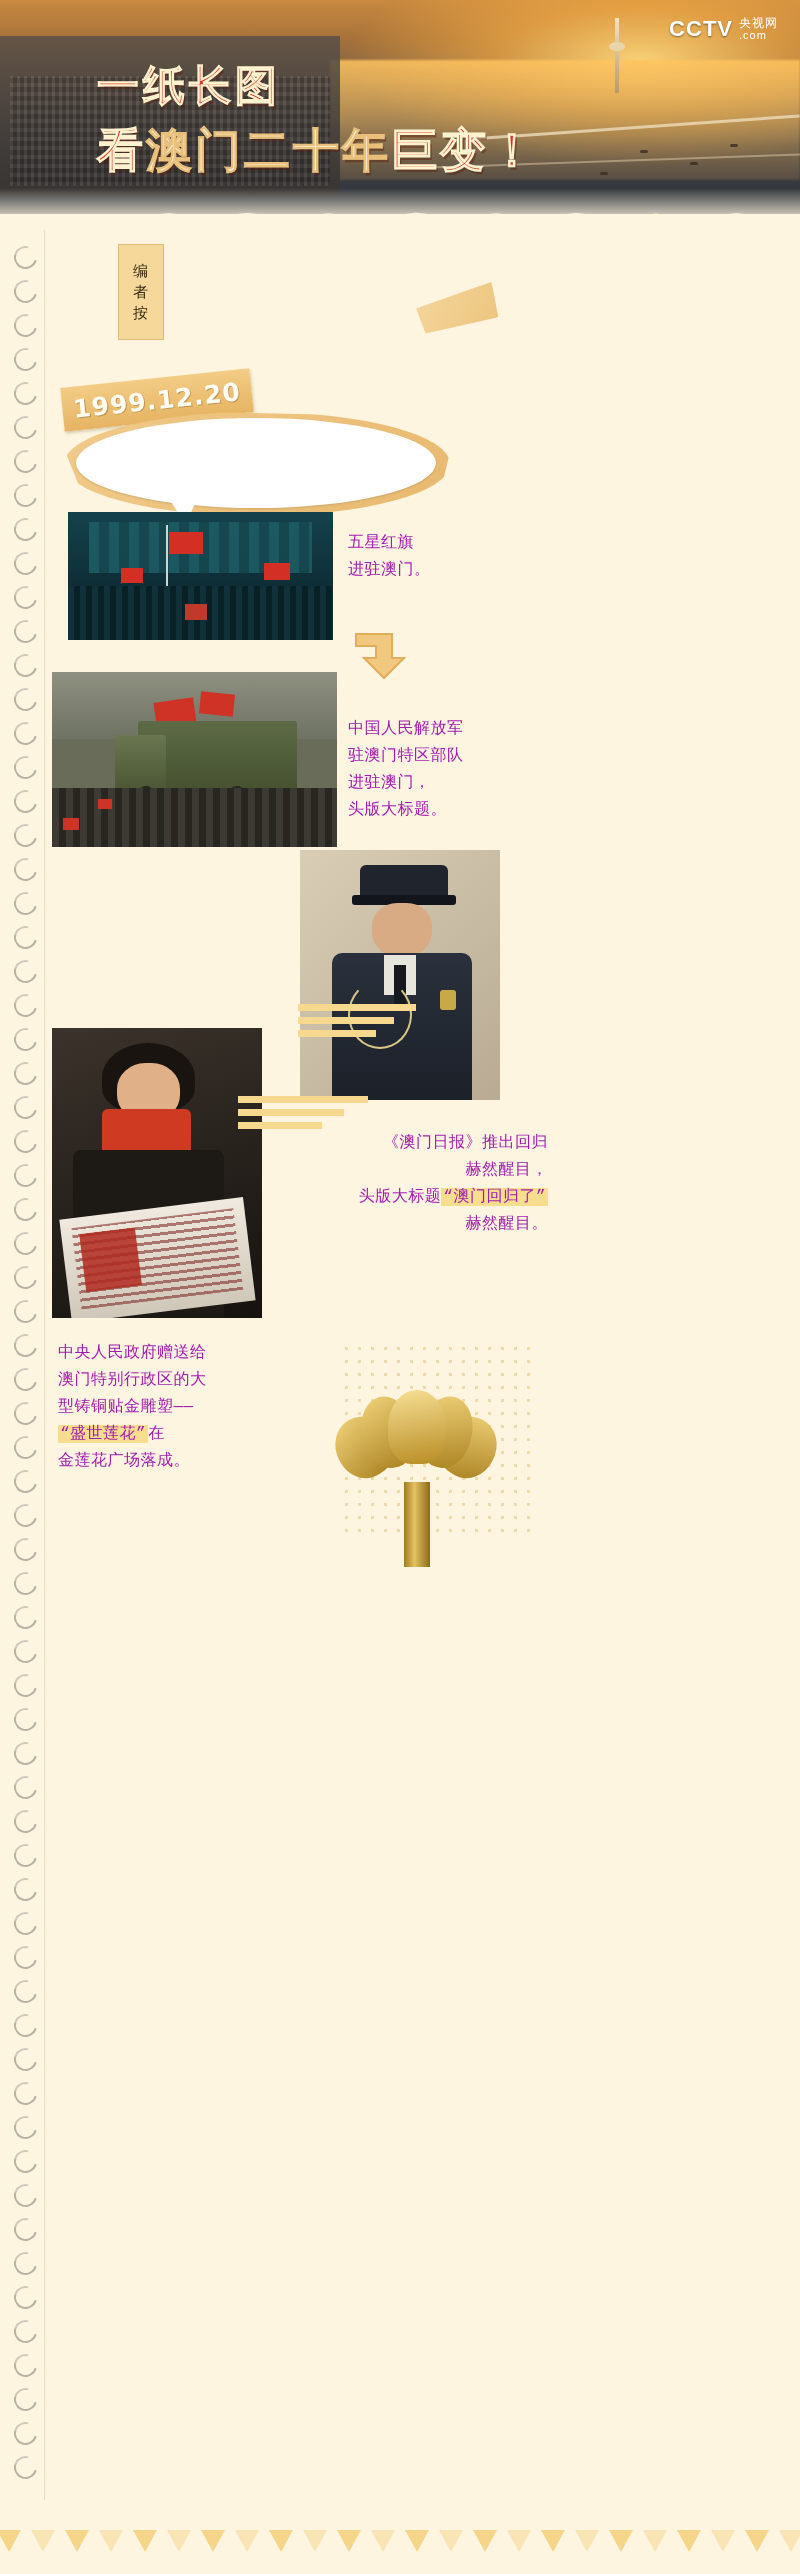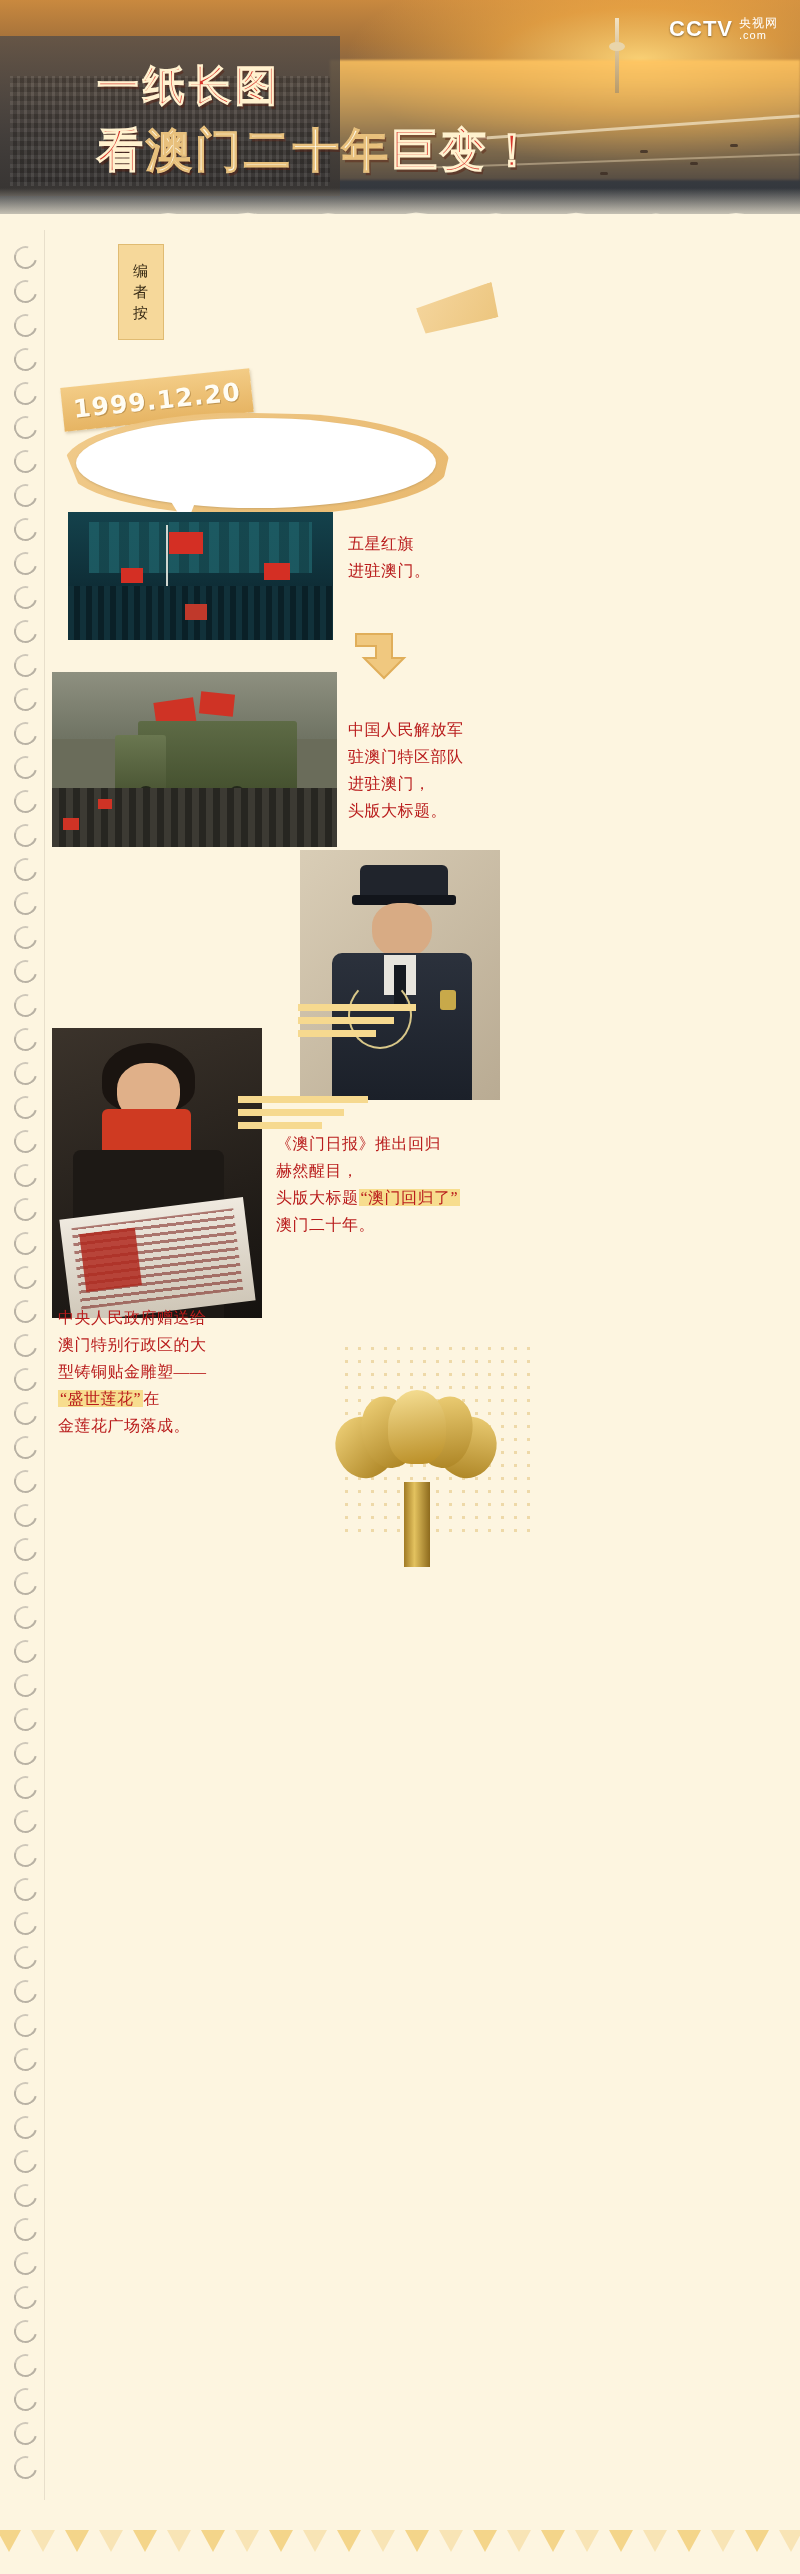--- a/index.html
+++ b/index.html
@@ -248,28 +248,28 @@
     background-size:13px 13px;opacity:.75;}
   .p5 .stem{position:absolute;left:104px;top:150px;width:26px;height:85px;
     background:linear-gradient(90deg,#a07a25,#e3c25f 40%,#8d6a1d);}
   .p5 .pet{position:absolute;border-radius:50% 50% 46% 46%;
     background:linear-gradient(160deg,#f0d27a,#a9801f);}
   .p5 .pc{position:absolute;left:88px;top:58px;width:58px;height:74px;border-radius:50% 50% 40% 40%;
     background:linear-gradient(170deg,#f7e096,#b88c23);}
 
   
   .txt{
-    position:absolute;font-size:16px;line-height:27px;color:#b91c1c;
-    font-family:Liberation Serif, serif;letter-spacing:.5px;
+    position:absolute;font-size:16px;line-height:27px;color:#a21caf;
+    font-family:Liberation Mono, monospace;letter-spacing:.5px;
   }
   .t1{left:348px;top:530px;width:180px;}
   .t2{left:348px;top:716px;width:200px;}
   .t3{left:68px;top:908px;width:270px;}
-  .t4{left:276px;top:1130px;width:300px;}
-  .t5{left:58px;top:1304px;width:250px;}
+  .t4{left:248px;top:1130px;width:300px;text-align:right;}
+  .t5{left:58px;top:1340px;width:250px;}
   .hl{background:#f7dd8e;padding:0 2px;}
 
   
   .arrow{
     position:absolute;left:352px;top:628px;width:58px;height:54px;
   }
   .arrow svg{display:block;}
 
   
   .stripes{position:absolute;}
@@ -498,21 +498,21 @@
     <i></i>
     <i></i>
   </div>
 
   <div class="txt t4">
     <div>《澳门日报》推出回归</div>
     <div>赫然醒目，</div>
     <div>
       <span>头版大标题</span><span class="hl">“澳门回归了”</span>
     </div>
-    <div>澳门二十年。</div>
+    <div>赫然醒目。</div>
   </div>
 
   <div class="photo p5">
     <div class="dots"></div>
     <div class="pet" style="left:36px;top:84px;width:56px;height:62px;transform:rotate(-28deg);"></div>
     <div class="pet" style="left:140px;top:84px;width:56px;height:62px;transform:rotate(28deg);"></div>
     <div class="pet" style="left:62px;top:64px;width:52px;height:72px;transform:rotate(-14deg);"></div>
     <div class="pet" style="left:120px;top:64px;width:52px;height:72px;transform:rotate(14deg);"></div>
     <div class="pc"></div>
     <div class="stem"></div>

